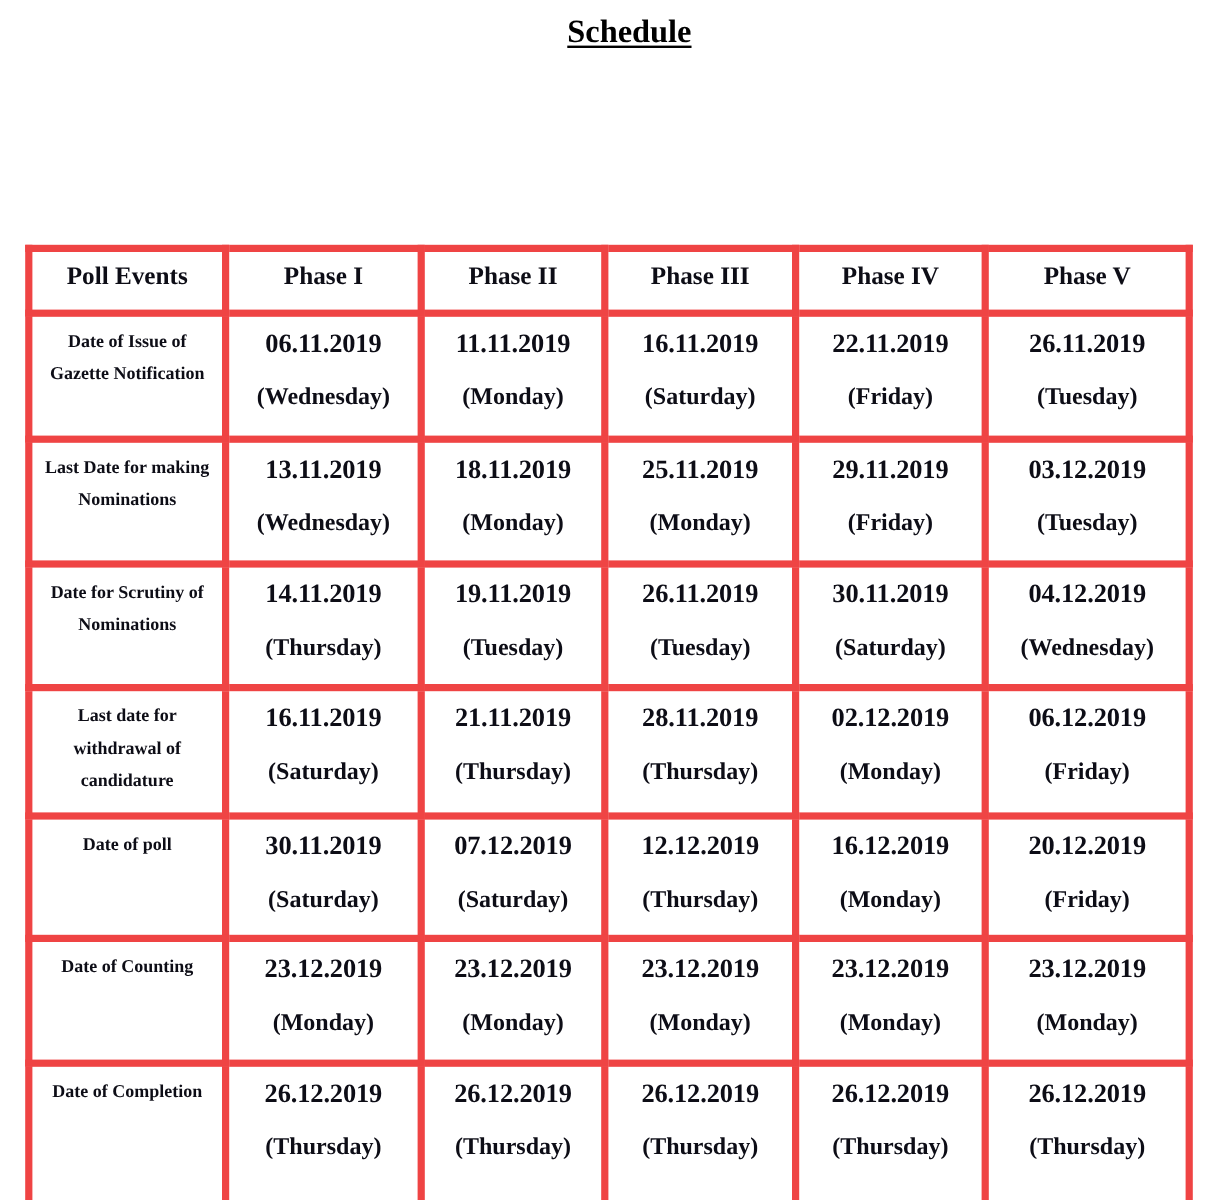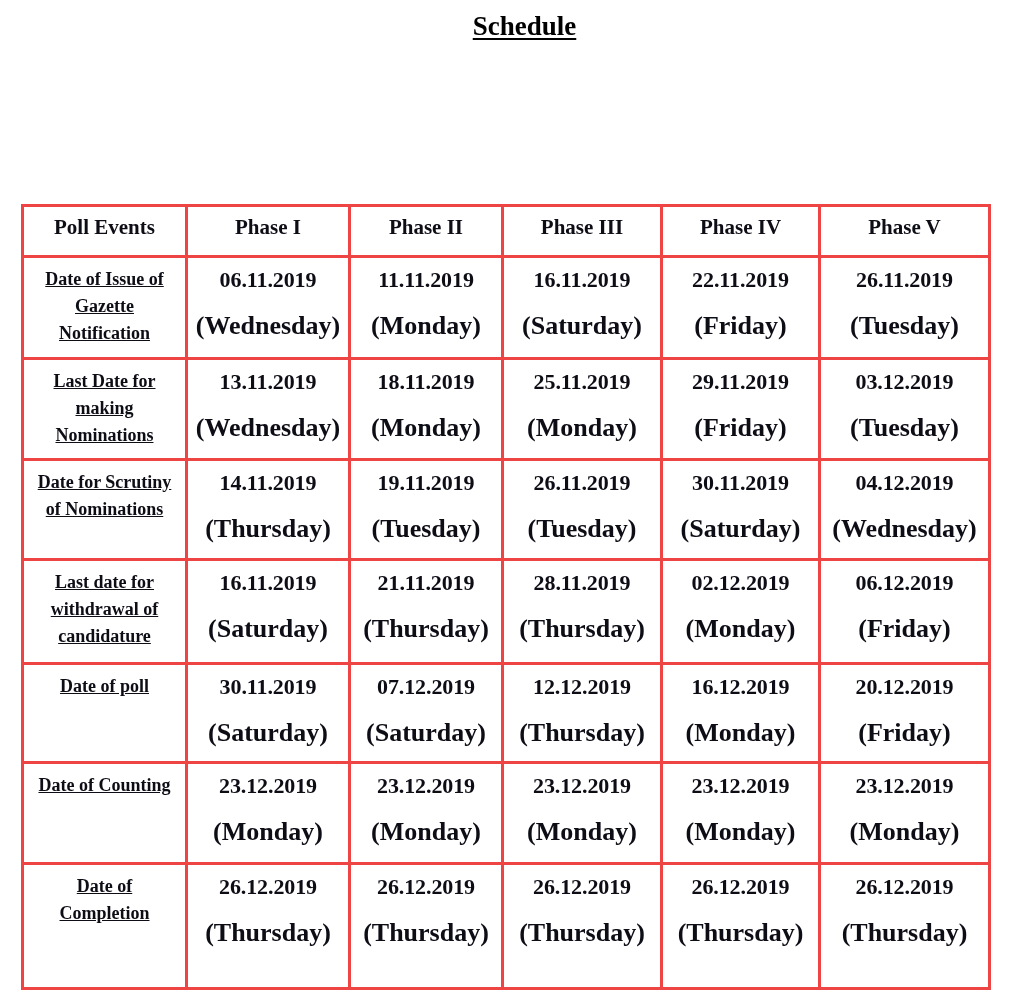--- a/index.html
+++ b/index.html
@@ -74,21 +74,21 @@
     left: 21px;
     width: 967px;
   }
   table.schedule-table {
     border-collapse: collapse;
     width: 967px;
     table-layout: fixed;
   }
   table.schedule-table td,
   table.schedule-table th {
-    border: 3px solid #ef4444;
+    border: 6px solid #ef4444;
     vertical-align: top;
     padding: 0;
     font-weight: bold;
     font-size: 19.5px;
     color: #0d0d16;
   }
 
   col.c-event  { width: 164px; }
   col.c-p1     { width: 163px; }
   col.c-p2     { width: 153px; }
@@ -110,42 +110,41 @@
   }
 
   
   td.event-cell {
     text-align: center;
   }
   td.event-cell .event-inner {
     display: block;
     padding: 8px 6px 0 6px;
     line-height: 27px;
-    font-size: 18px;
-    text-decoration: underline;
+    font-size: 15px;
   }
 
   
   td.date-cell {
     text-align: center;
   }
   td.date-cell .date-inner {
     display: block;
     padding: 8px 4px 0 4px;
   }
   td.date-cell .date-line {
     display: block;
     line-height: 27px;
     font-size: 22px;
     letter-spacing: -0.1px;
   }
   td.date-cell .day-line {
     display: block;
     line-height: 27px;
-    font-size: 26px;
+    font-size: 20px;
     margin-top: 19px;
   }
 
   
   tr.row-0 td { height: 99px; }
   tr.row-1 td { height: 98px; }
   tr.row-2 td { height: 97px; text-align: center; }
   tr.row-3 td { height: 101px; }
   tr.row-4 td { height: 96px; }
   tr.row-5 td { height: 98px; }

